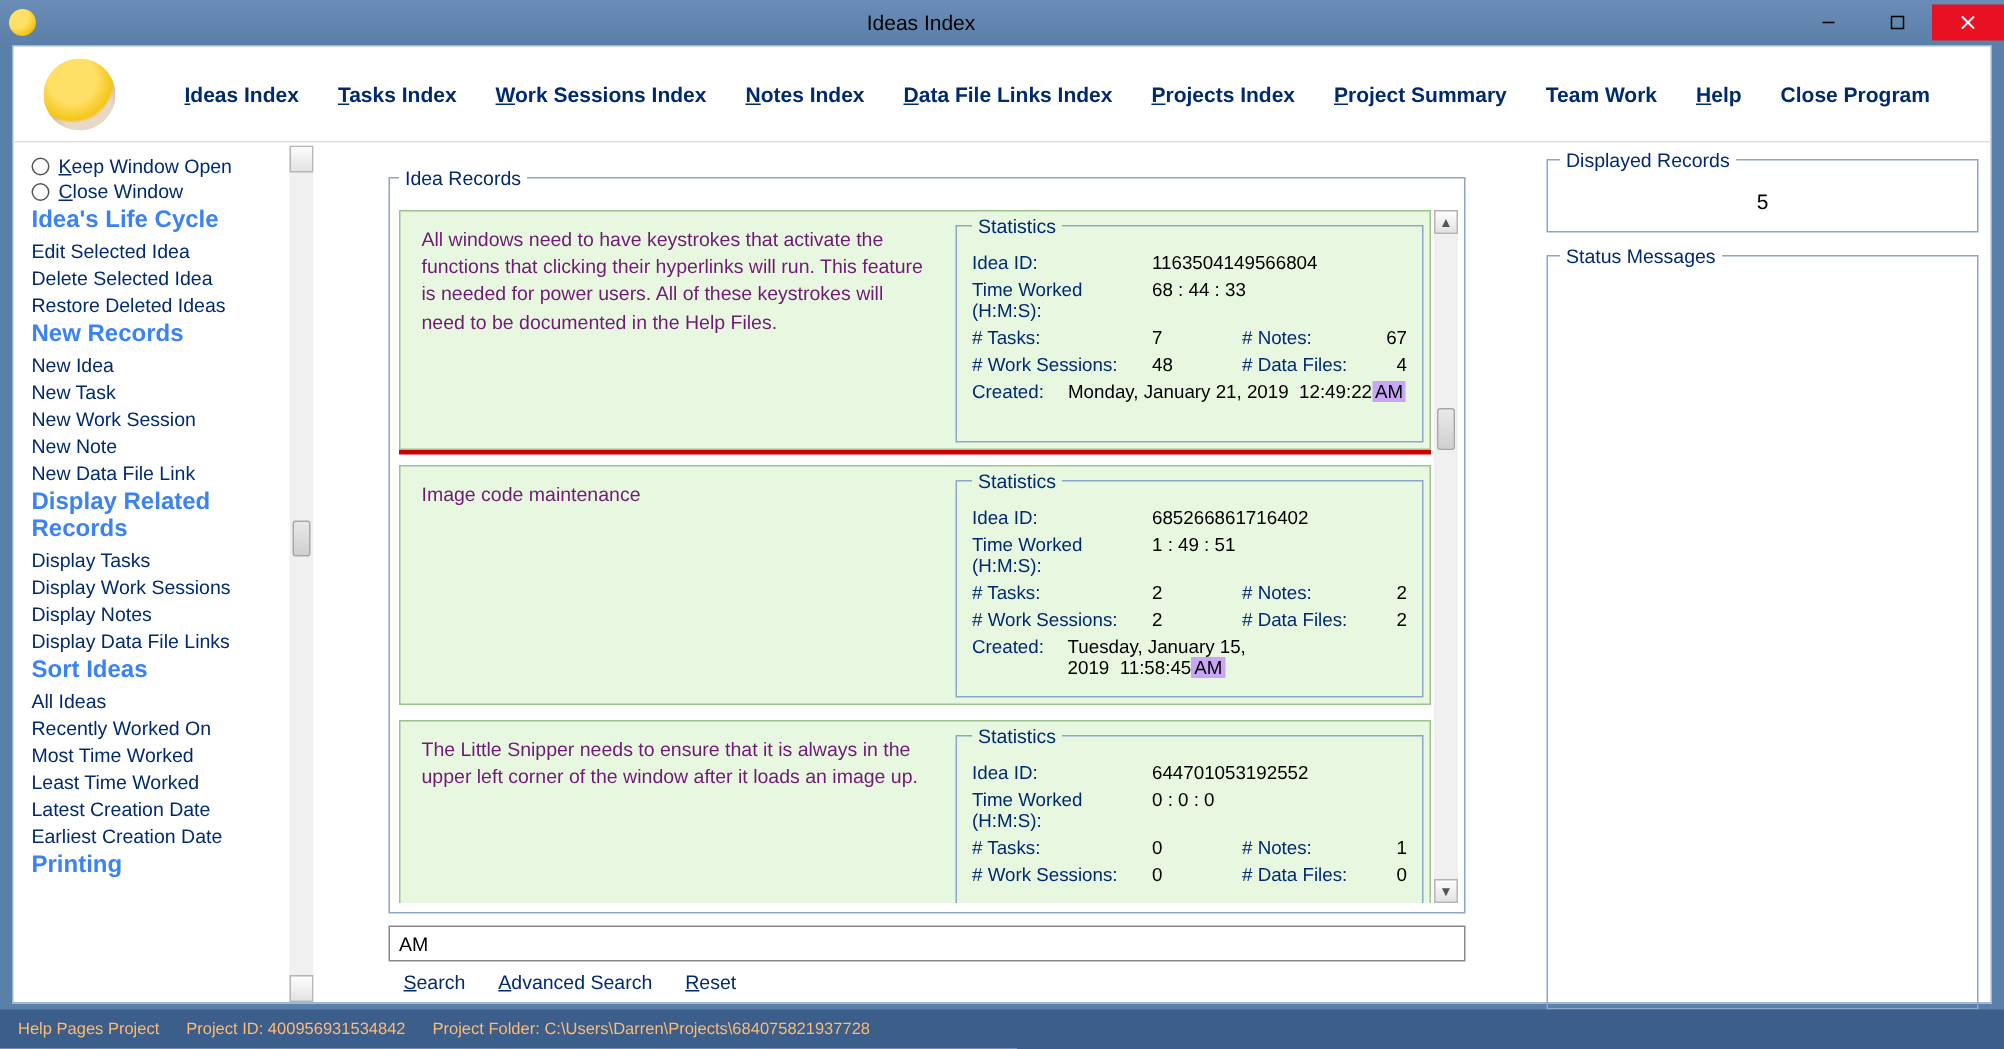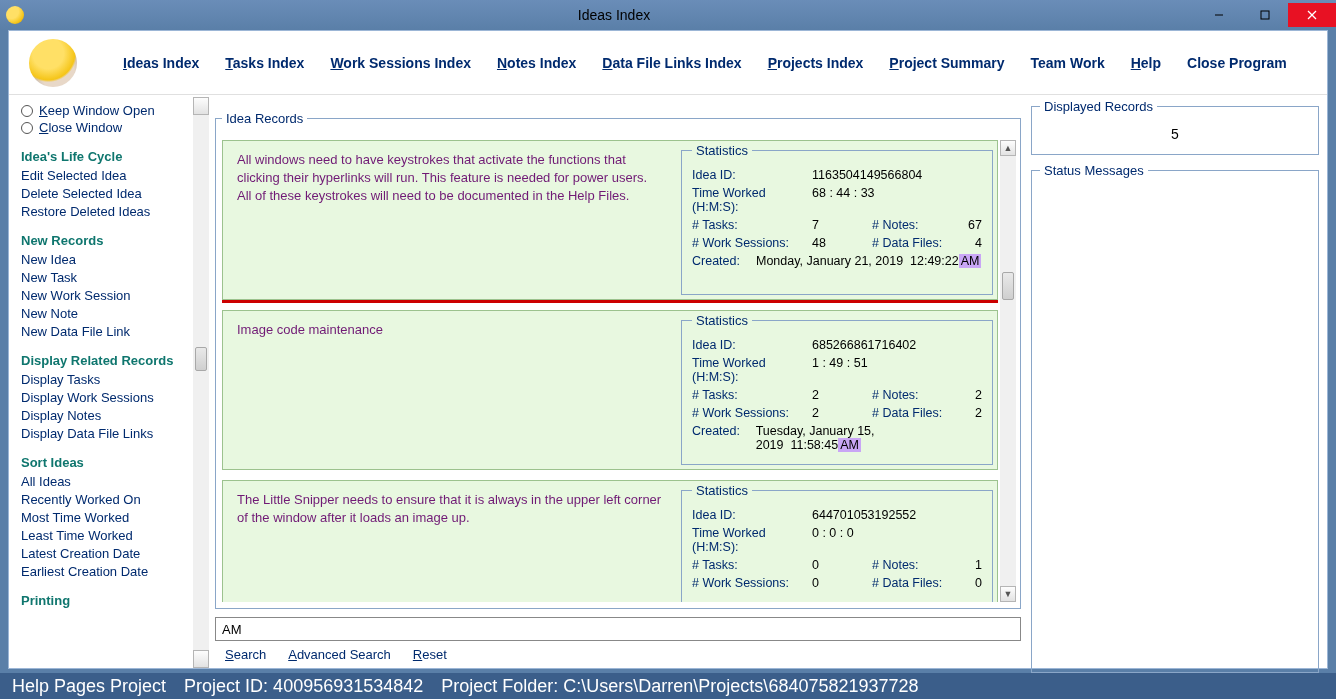--- a/index.html
+++ b/index.html
@@ -72,20 +72,21 @@
     font-weight: 600;
     cursor: pointer;
   }
   .menuitem .u { text-decoration: underline; }
 
   
   .mainrow {
     position: absolute;
     top: 66px; left: 0; right: 0; bottom: 0;
     display: flex;
+    gap: 44px;
   }
 
   
   .sidebar {
     width: 200px;
     padding: 4px 8px 4px 12px;
     overflow: hidden;
     position: relative;
   }
   .sidebar .scrollbar-v {
@@ -109,21 +110,21 @@
   }
 
   .radio-row { display:flex; align-items:center; margin: 2px 0; cursor:pointer; }
   .radio-row .r {
     width:12px; height:12px; border:1px solid #555; border-radius:50%;
     margin-right:6px; display:inline-block;
   }
   .radio-row span { color:#002a6e; font-size:13px; }
   .radio-row .u { text-decoration: underline; }
 
-  .sb-heading { color:#0f766e; font-weight:700; font-size:13px; margin:14px 0 4px; }
+  .sb-heading { color:#3b82f6; font-weight:700; font-size:16px; margin:3px 0 4px; }
   .sb-link { color:#002a6e; font-size:13px; margin:3px 0; cursor:pointer; display:block; }
 
   
   .center {
     flex: 1;
     position: relative;
     padding: 0 6px 0 6px;
   }
   fieldset.records {
     border: 1px solid #8aa6c8;
@@ -214,24 +215,24 @@
   .displayed-val {
     text-align:center; font-size:14px; color:#000; padding:4px 0;
   }
   fieldset.status-msgs { height: 510px; }
 
   
   .statusbar {
     position: absolute;
     left:0; right:0; bottom:0; height:26px;
     background:#3b5e8a;
-    color:#ffffff;
+    color:#fdba74;
     display:flex; align-items:center;
     padding:0 12px; gap:18px;
-    font-size:18px;
+    font-size:11px;
   }
   .statusbar .lnk { cursor:pointer; }
 </style>
 </head>
 <body>
 
 <div class="titlebar">
   <div class="app-icon"></div>
   <div class="title">Ideas Index</div>
   <div class="winbtns">

